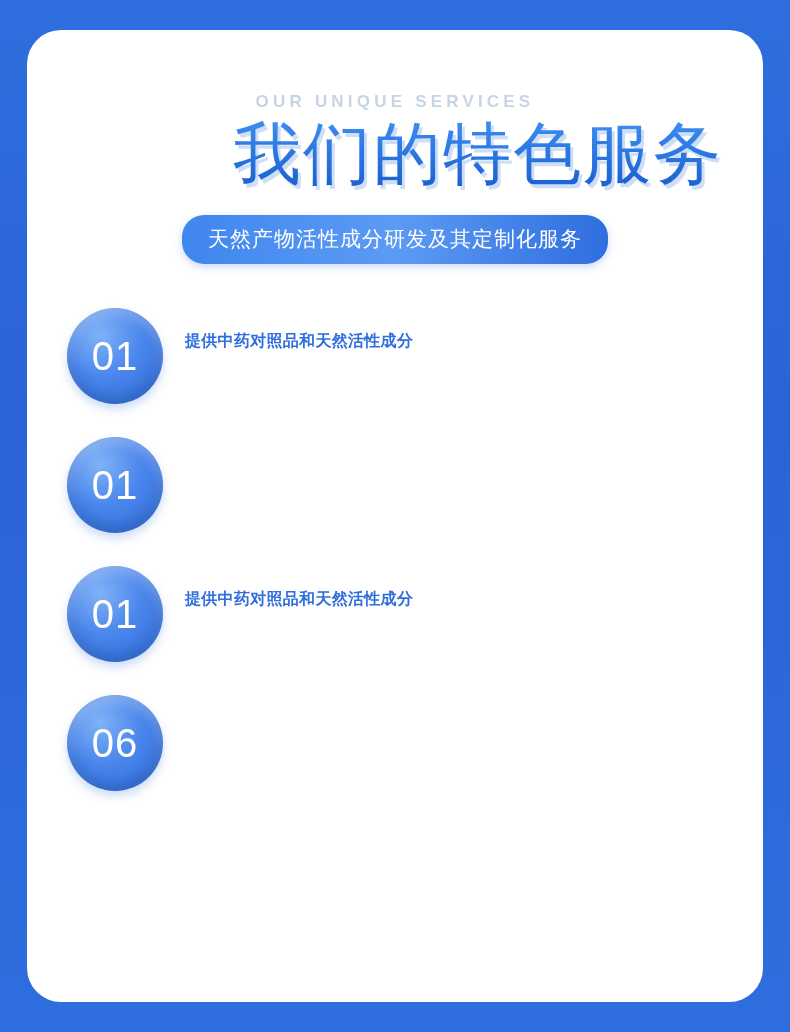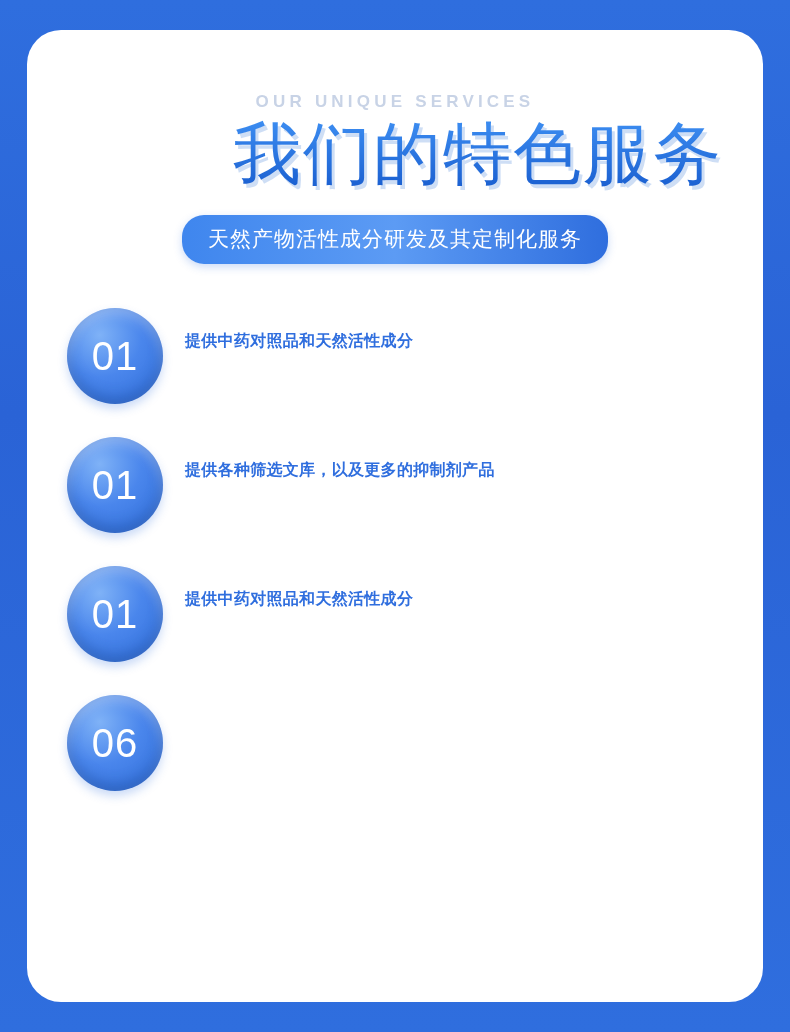--- a/index.html
+++ b/index.html
@@ -142,21 +142,20 @@
     <div class="list">
 
       <div class="row">
         <div class="badge">01</div>
         <div class="row-text">提供中药对照品和天然活性成分</div>
       </div>
 
 
       <div class="row">
         <div class="badge">01</div>
-        <div class="row-text">提供各种筛选文库，以及更多的抑制剂产品</div>
       </div>
 
       <div class="row">
         <div class="badge">01</div>
         <div class="row-text">提供中药对照品和天然活性成分</div>
       </div>
 
       <div class="row tall">
         <div class="badge">06</div>
       </div>

